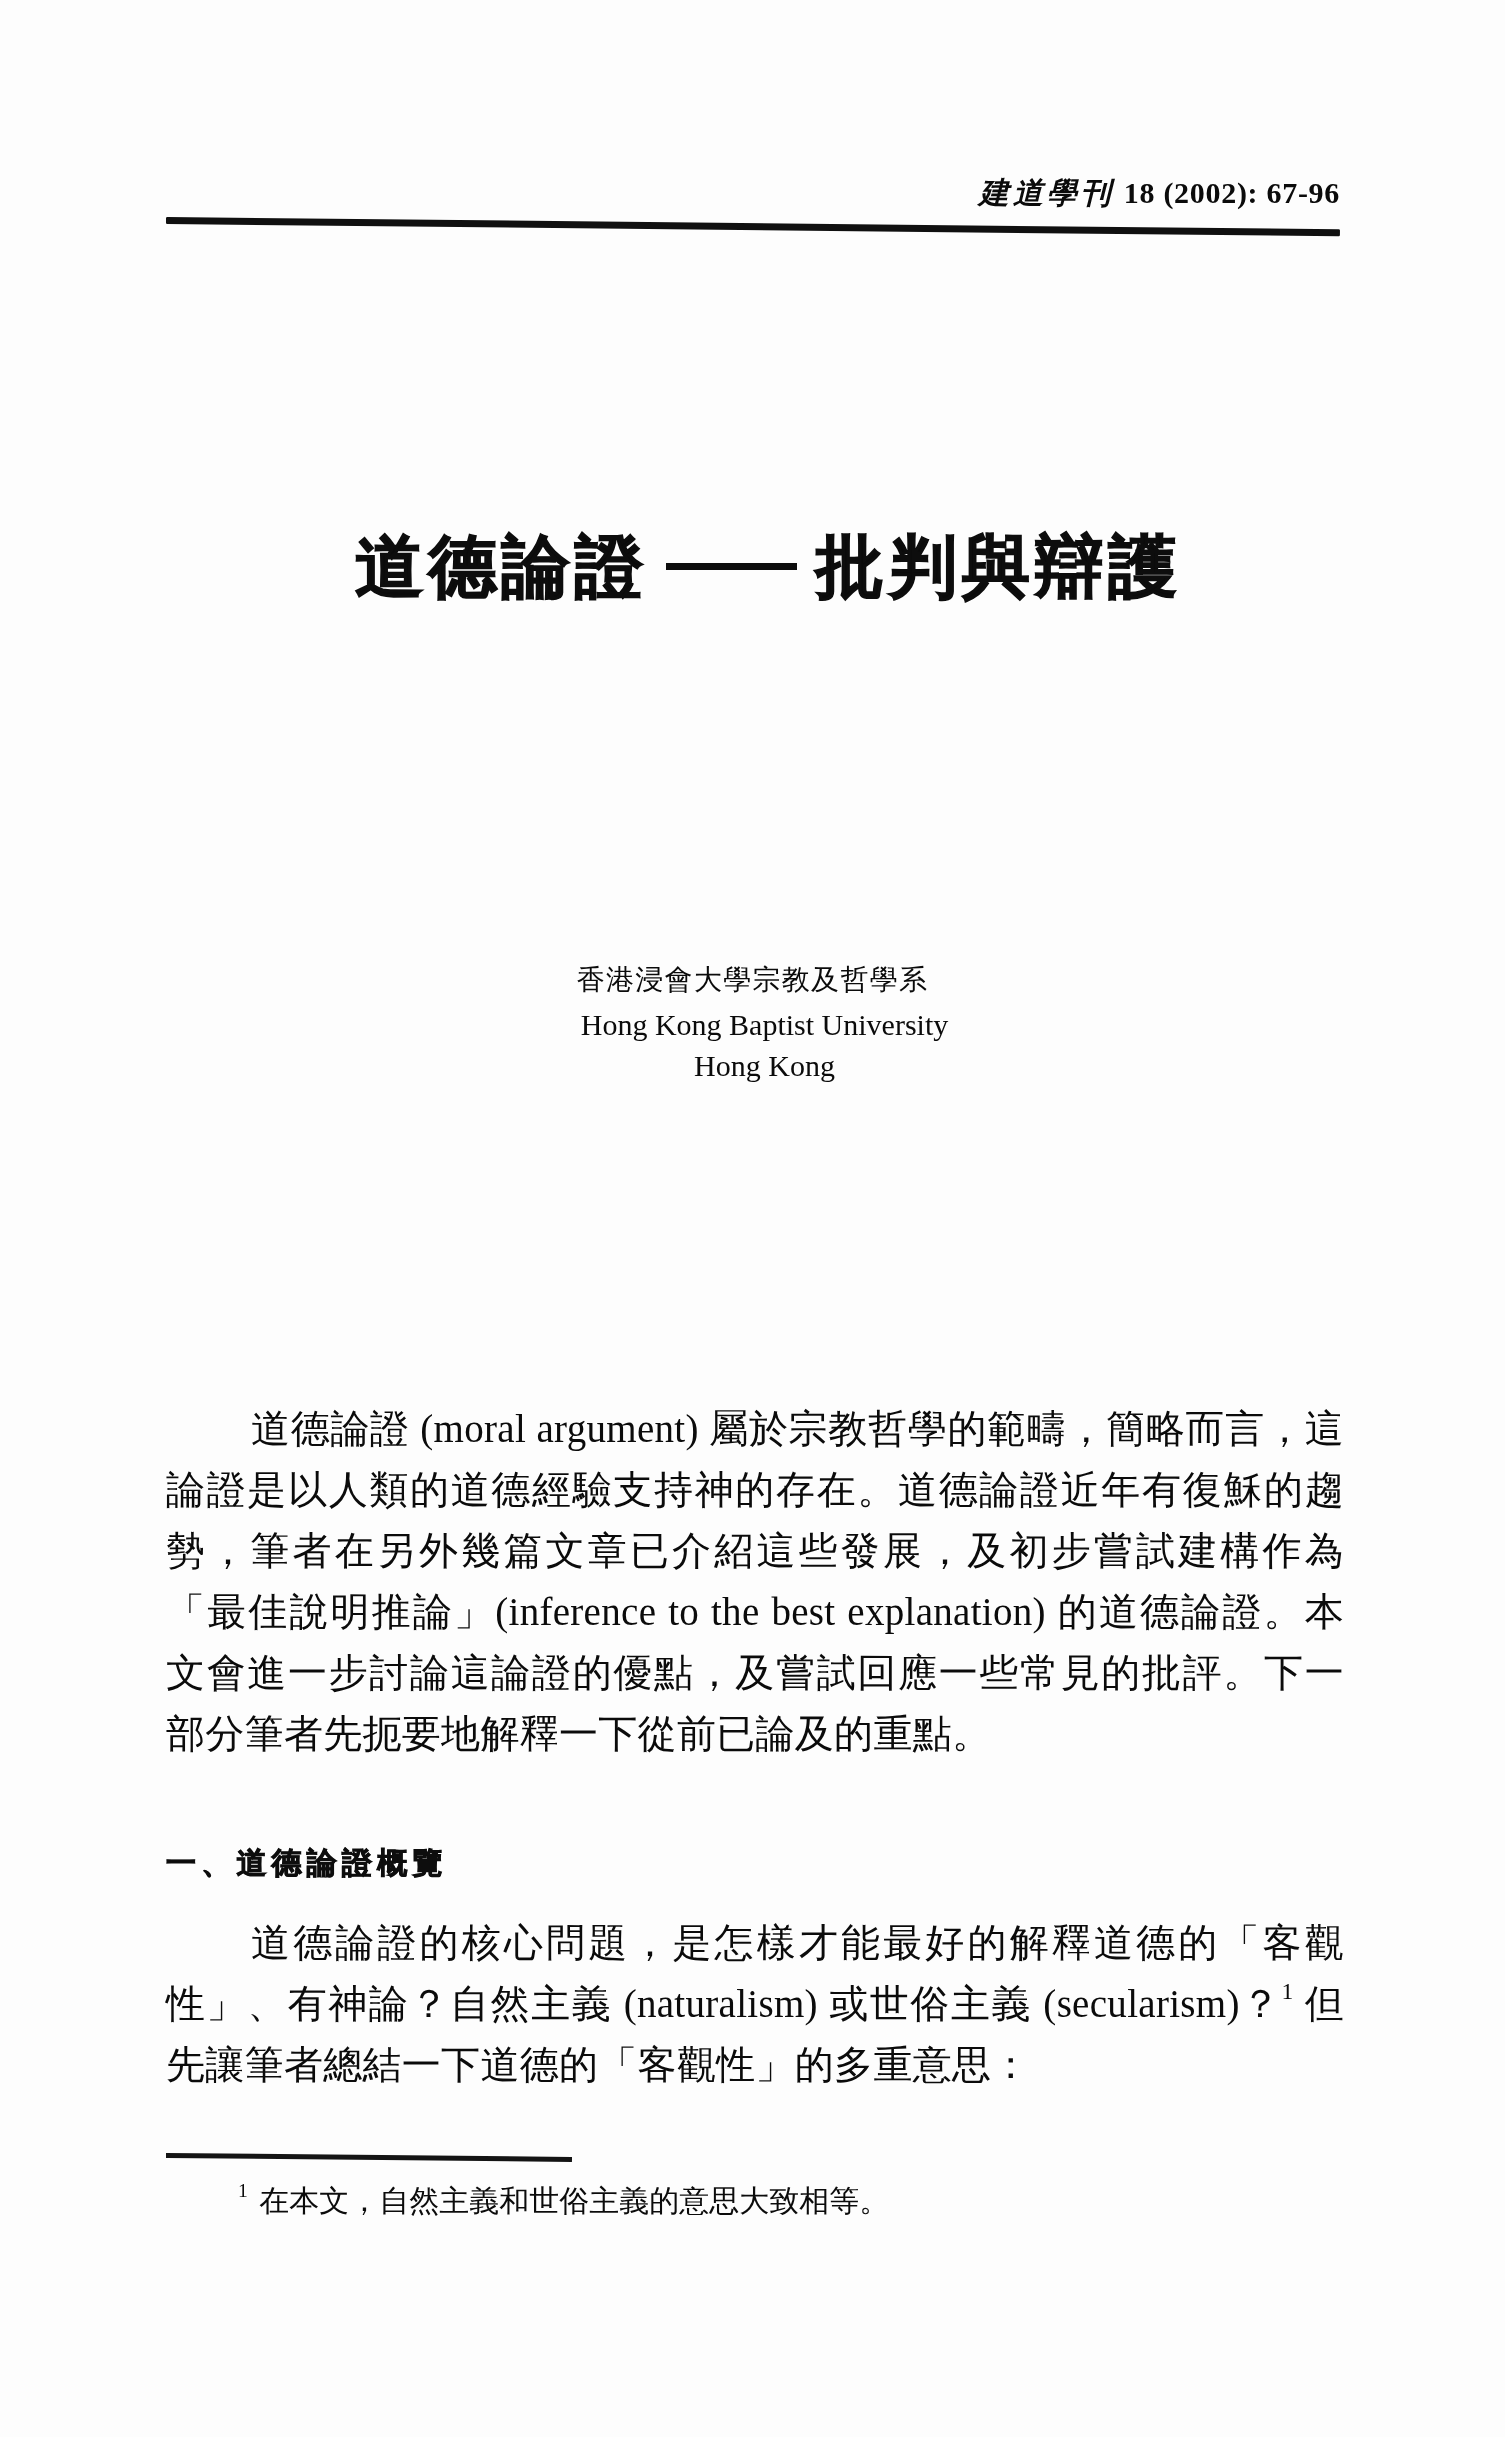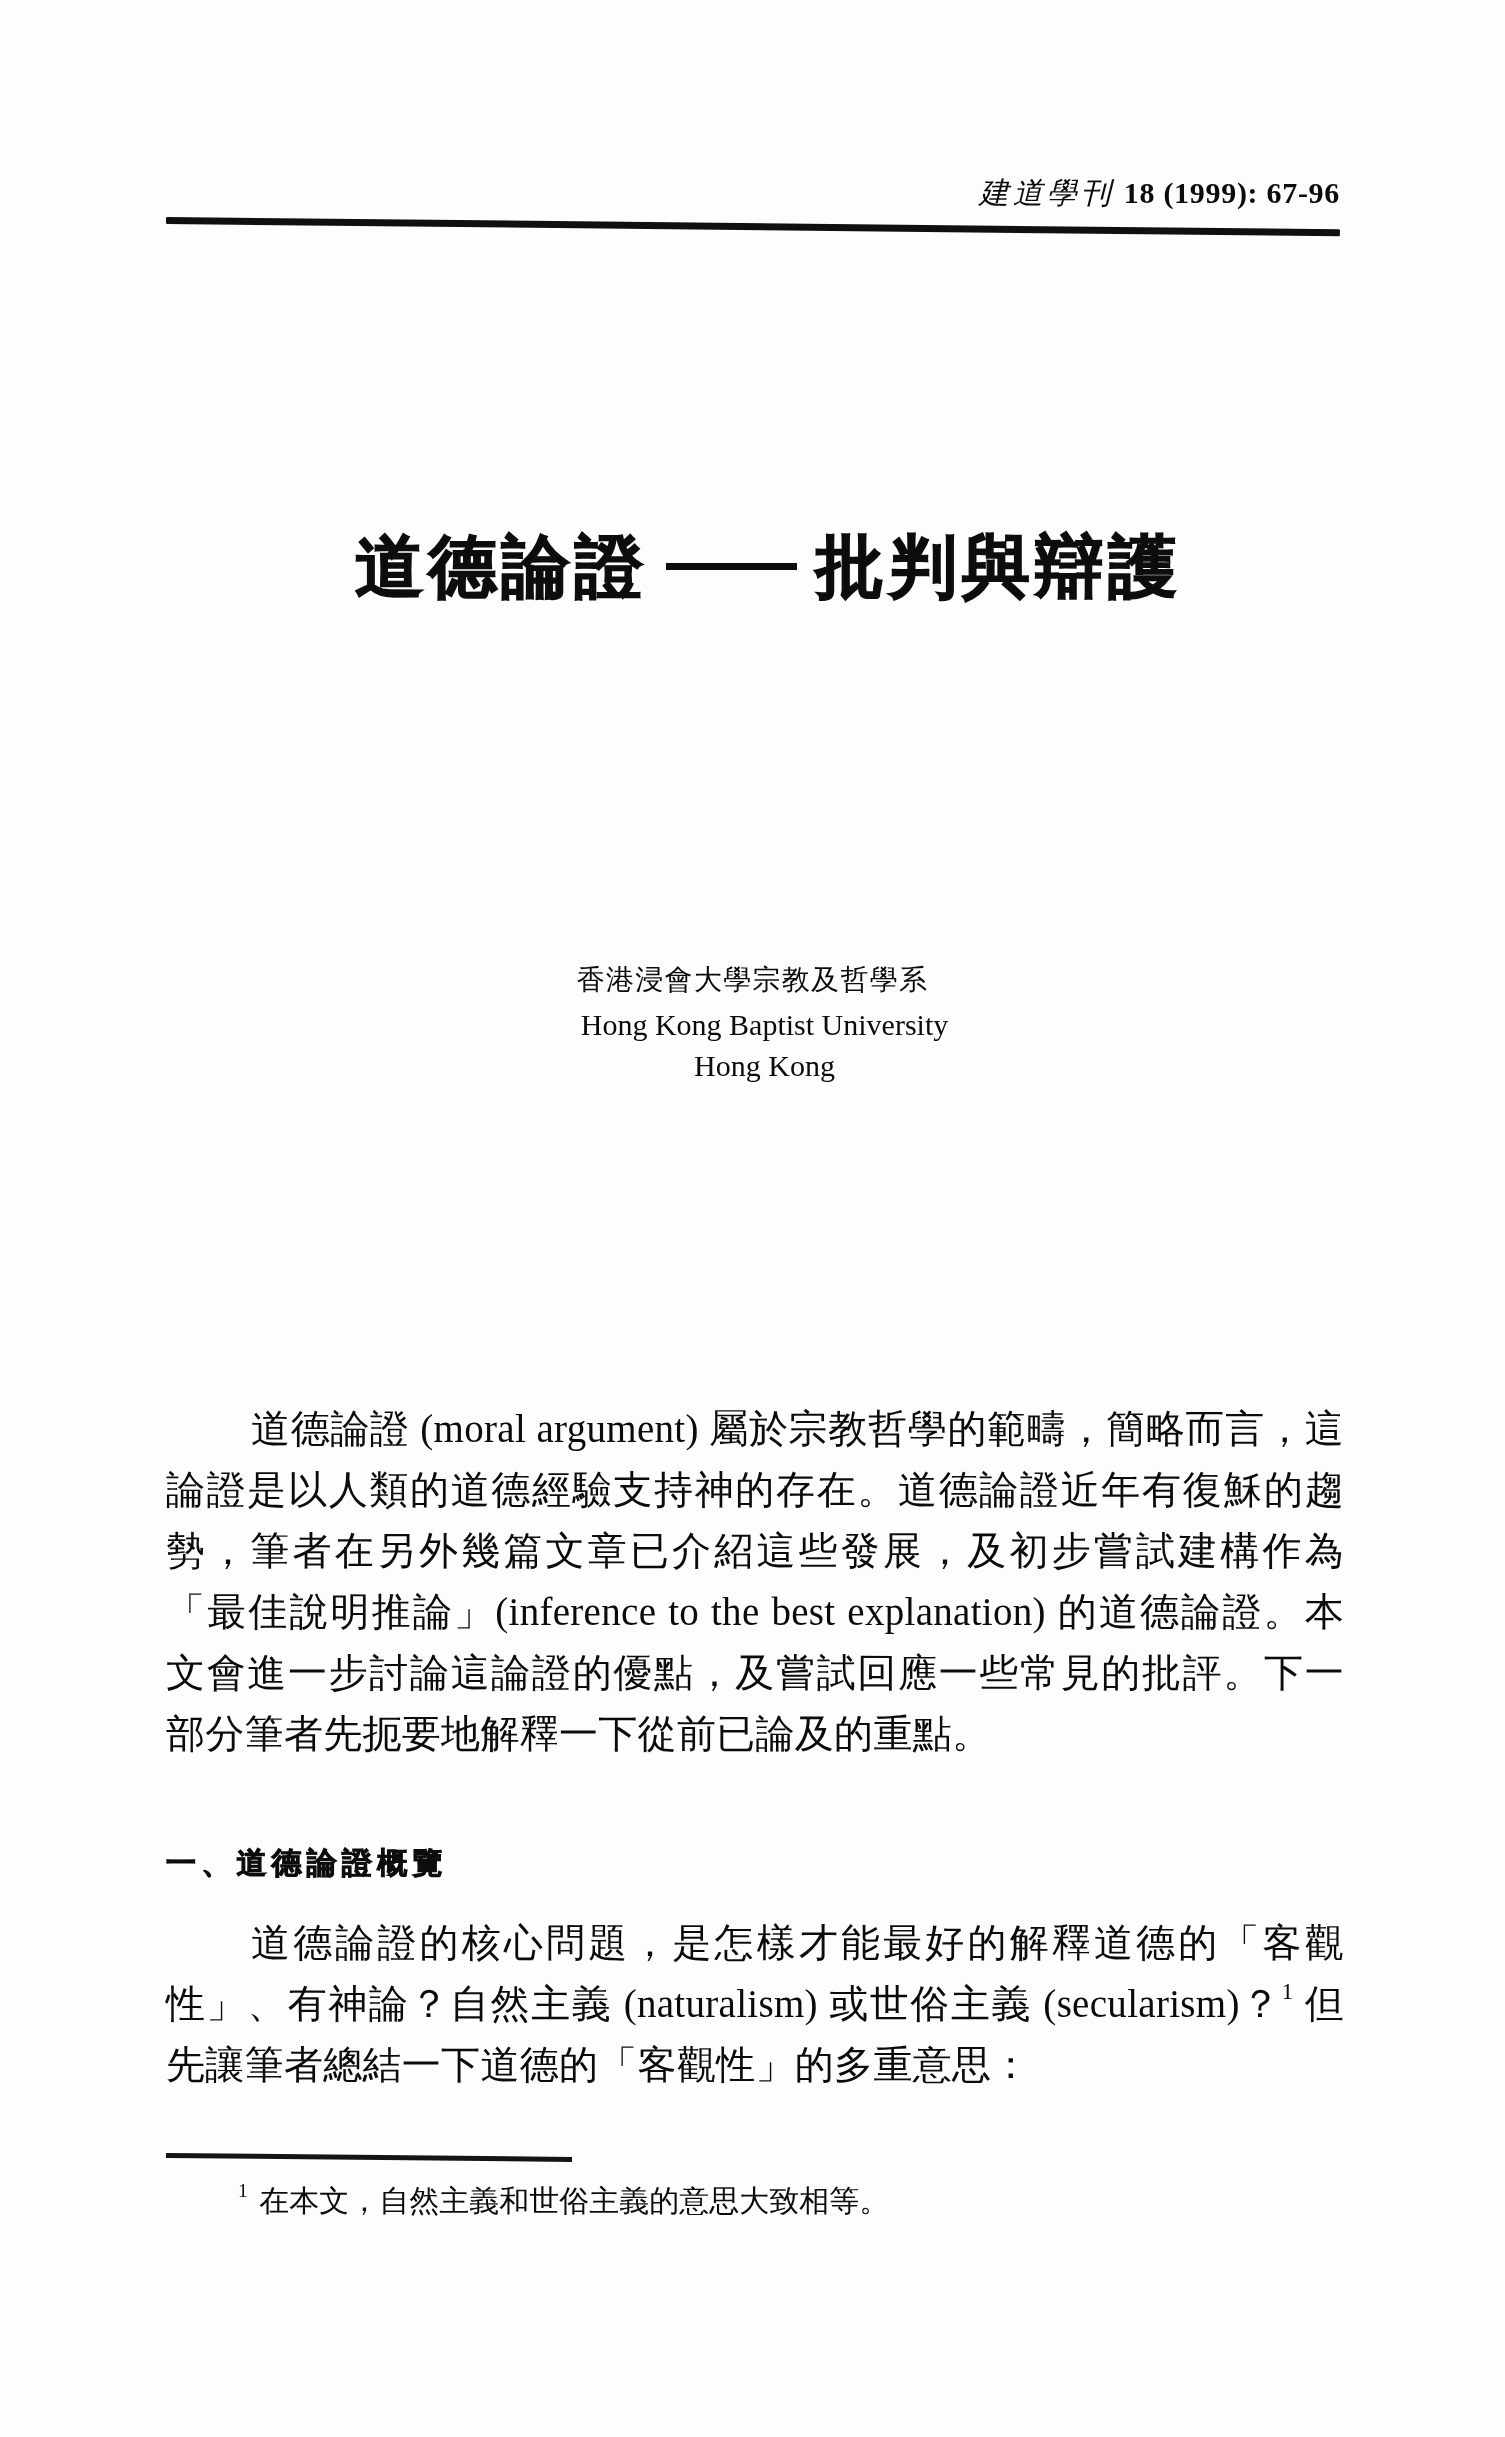--- a/index.html
+++ b/index.html
@@ -23,21 +23,21 @@
     position: absolute;
     left: 166px;
     top: 174px;
     width: 1174px;
     text-align: right;
     font-size: 30px;
     line-height: 38px;
     white-space: nowrap;
   }
   .jname {
-    font-weight: 400;
+    font-weight: 700;
     letter-spacing: 3.9px;
     font-style: italic; 
     margin-left: 36px;
   }
   .jissue {
     font-weight: 700;
     font-style: normal;
     margin-left: 9.2px;
     letter-spacing: 0.7px;
   }
@@ -181,21 +181,21 @@
     top: -2.6px;
     margin-right: 3.9px;
   }
 </style>
 </head>
 <body>
 
 <div class="page">
 
   <header class="journal-line">
-    <span class="jname">建道學刊</span><span class="jissue">18 (1999): 67-96</span>
+    <span class="jname">建道學刊</span><span class="jissue">18 (2002): 67-96</span>
   </header>
 
   <div class="rule"></div>
 
   <h1 class="title">
     <span class="title-left">道德論證</span>
     <span class="title-dash"></span>
     <span class="title-right">批判與辯護</span>
   </h1>
 

